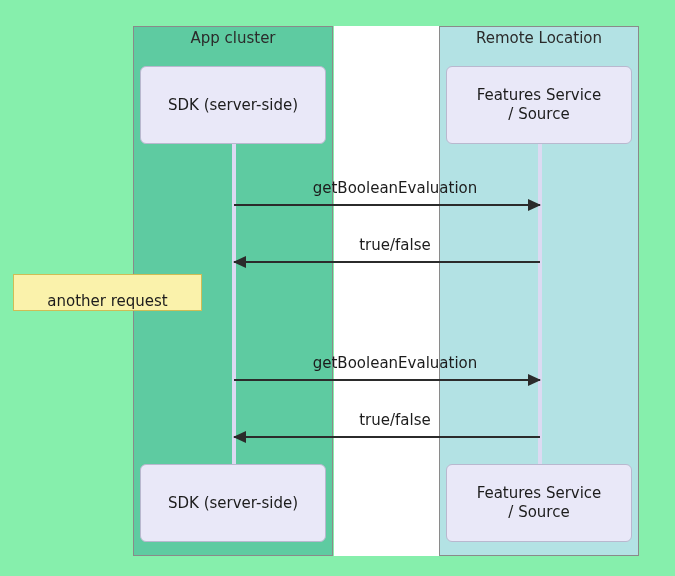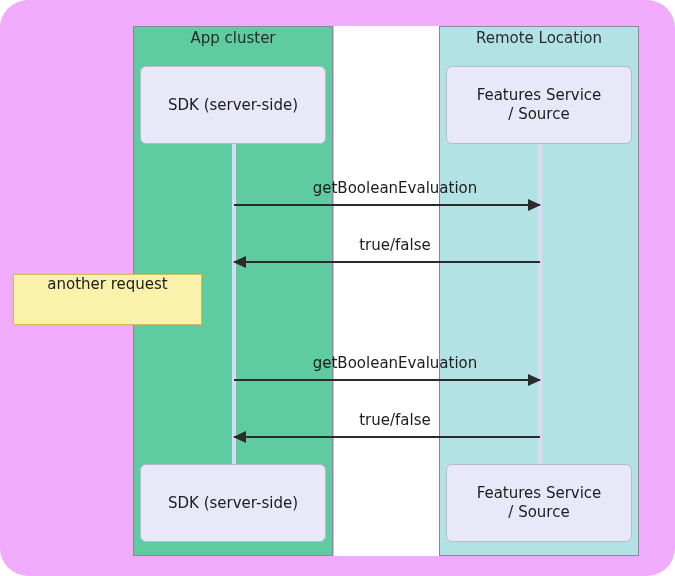--- a/index.html
+++ b/index.html
@@ -10,22 +10,21 @@
     width: 675px;
     height: 576px;
     background: #ffffff;
     font-family: "DejaVu Sans", sans-serif;
     overflow: hidden;
   }
   #canvas {
     position: relative;
     width: 675px;
     height: 576px;
-    background: #f0abfc;
-    border-radius: 28px;
+    background: #86efac;
   }
 
   
   .group {
     position: absolute;
     box-sizing: border-box;
     border: 1px solid #8a8a8a;
   }
   .group.left {
     left: 133px;
@@ -138,26 +137,26 @@
     display: inline-block;
     padding: 0 4px;
   }
 
   
   .note {
     position: absolute;
     left: 13px;
     top: 274px;
     width: 189px;
-    height: 51px;
+    height: 37px;
     box-sizing: border-box;
     background: #faf2ab;
     border: 1px solid #cfbd55;
     display: flex;
-    align-items: flex-start;
+    align-items: flex-end;
     justify-content: center;
     font-size: 15px;
     color: #1c1c1c;
     white-space: nowrap;
   }
 
   
   .gutter {
     position: absolute;
     left: 334px;

